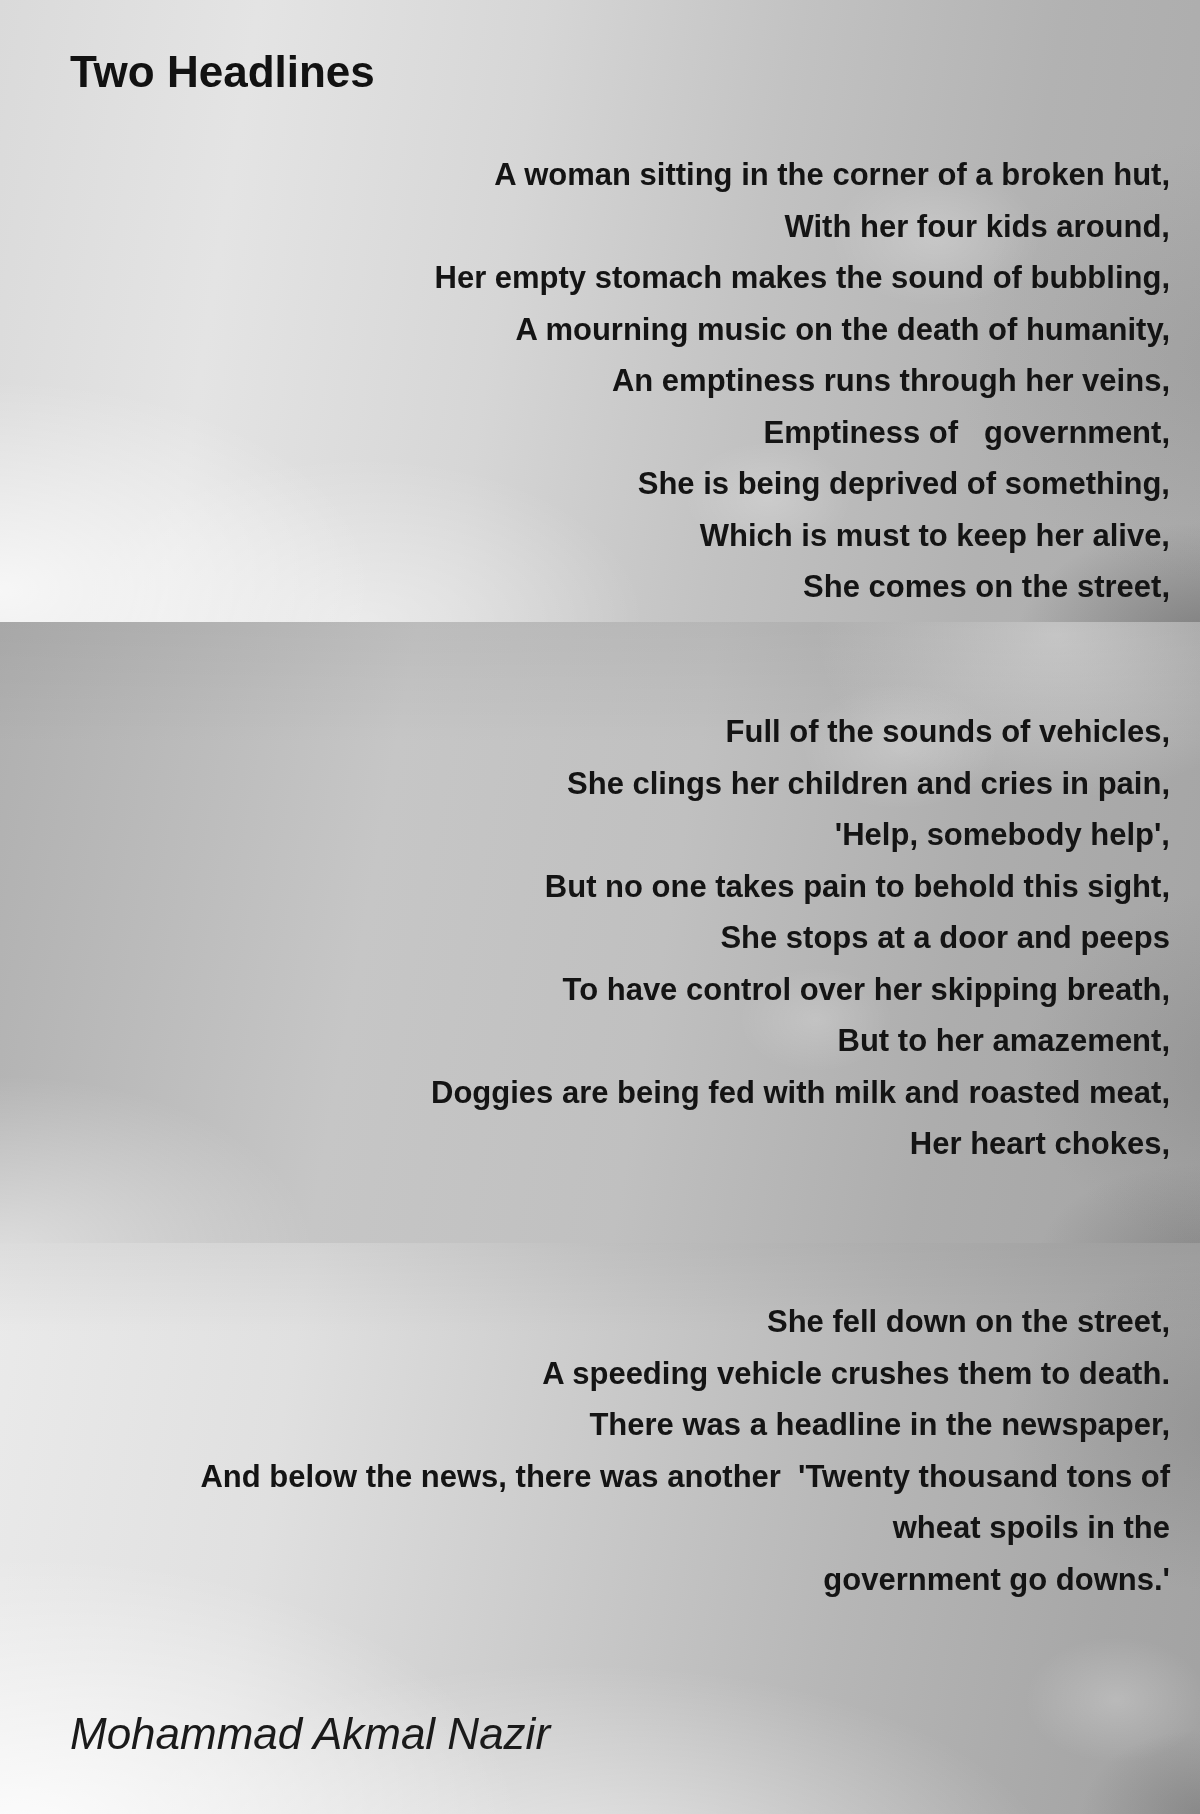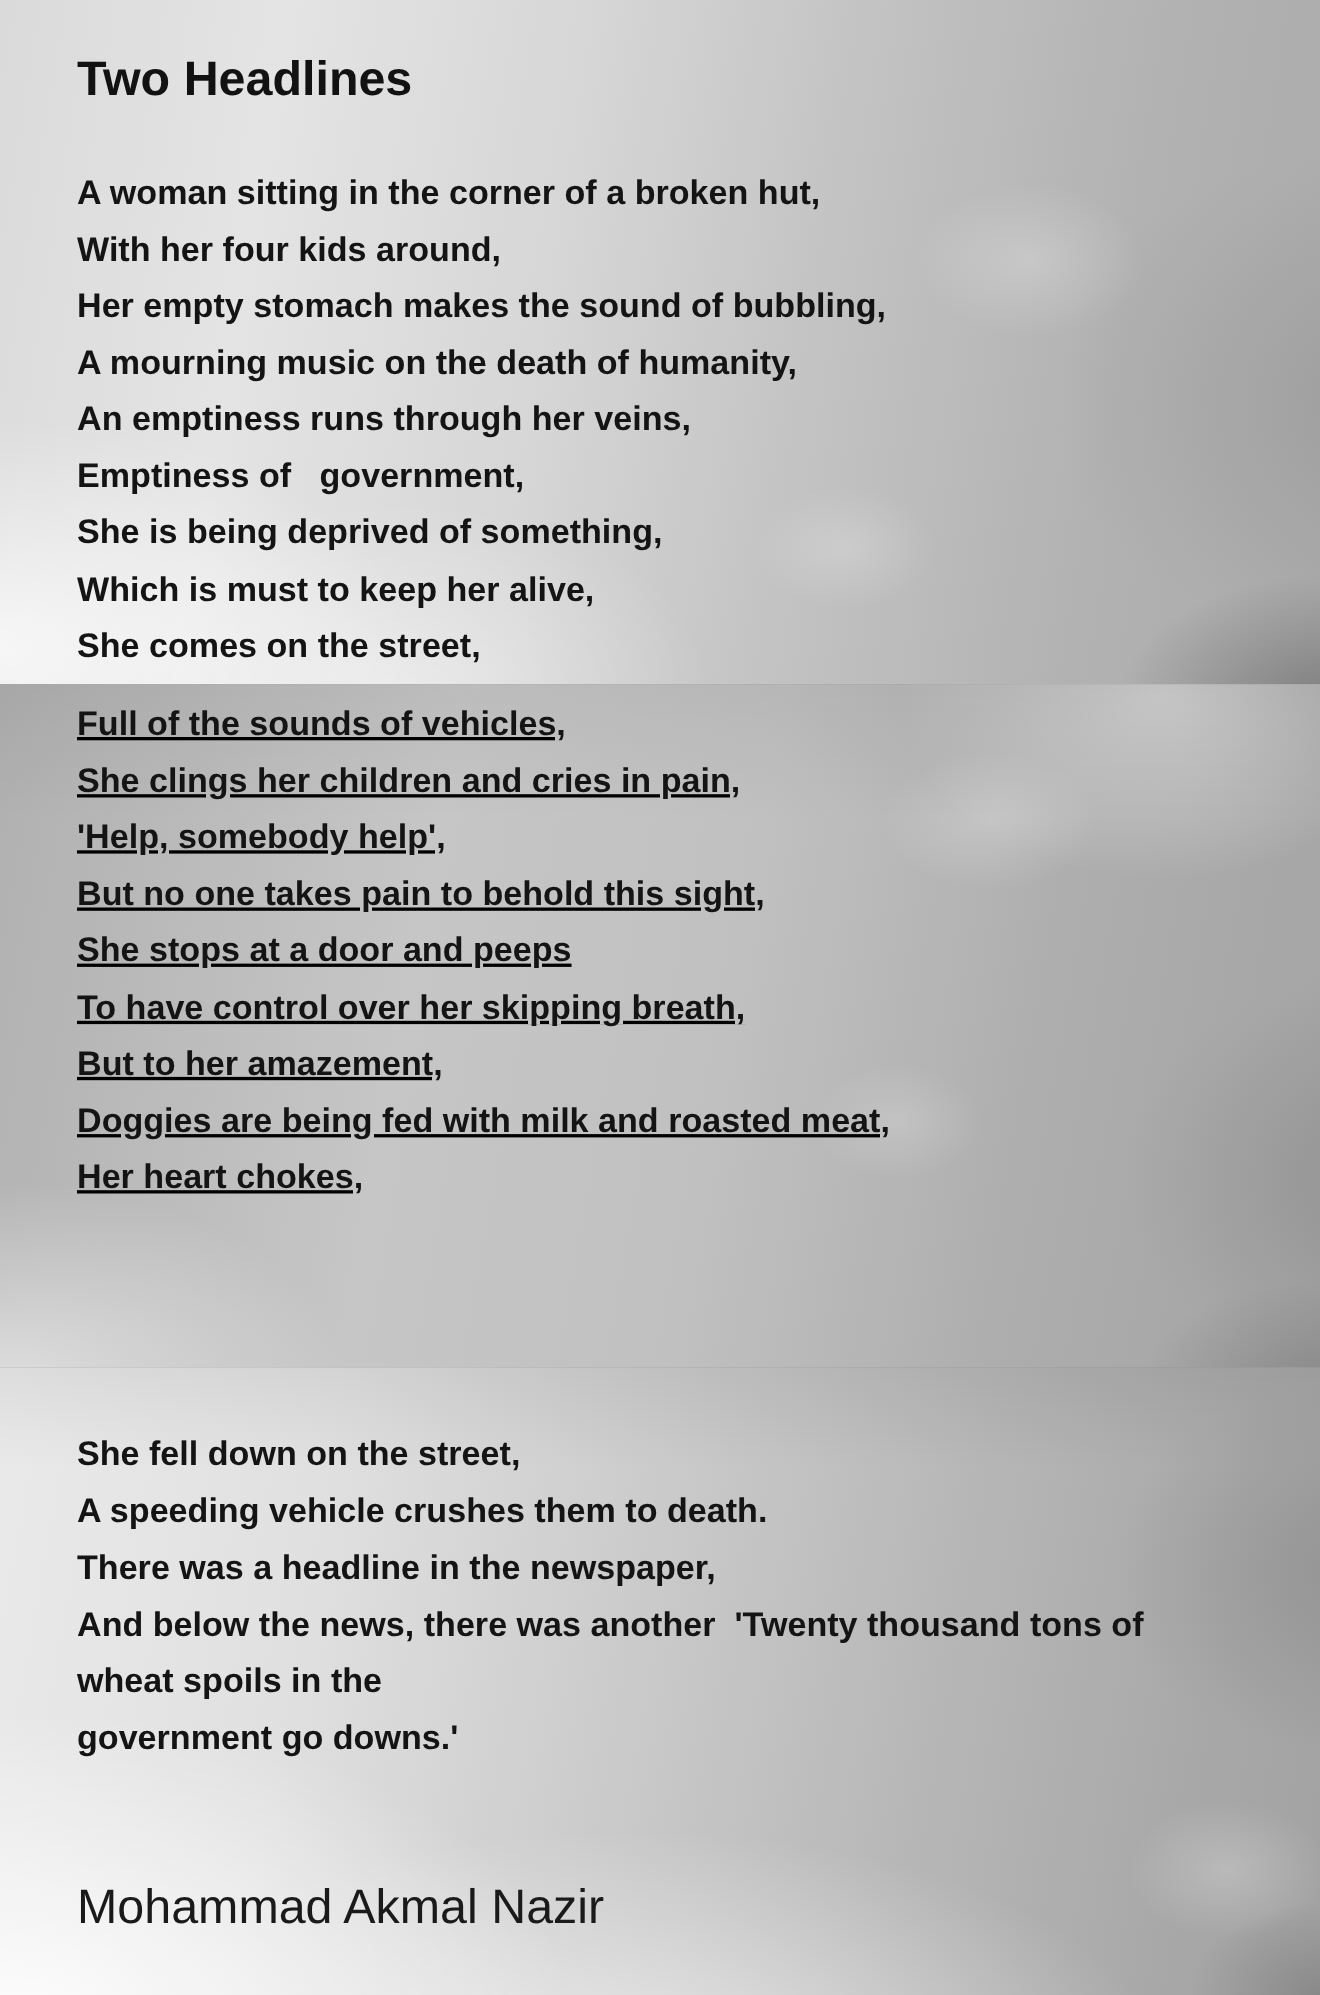--- a/index.html
+++ b/index.html
@@ -61,33 +61,35 @@
   #poem-title {
     position: absolute;
     left: 70px; top: 46px;
     font-size: 44px; font-weight: bold;
     line-height: 52px;
     color: #121212;
     white-space: pre;
   }
   .stanza { position: absolute; left: 70px; width: 1100px; }
   #stanza-1 { top: 149px; }
-  #stanza-2 { top: 632px; text-decoration: underline; }
+  #stanza-2 { top: 706px; }
   #stanza-3 { top: 1296px; }
   .poem-line {
     font-size: 31px;
     font-weight: bold;
     line-height: 51.5px;
     color: #141414;
     white-space: pre;
+    text-align: right;
   }
   #poem-author {
     position: absolute;
     left: 70px; top: 1708px;
     font-size: 44px;
+    font-style: italic;
     font-weight: normal;
     line-height: 52px;
     color: #1a1a1a;
     white-space: pre;
   }
 </style>
 </head>
 <body>
 
 <div id="poem-page">

